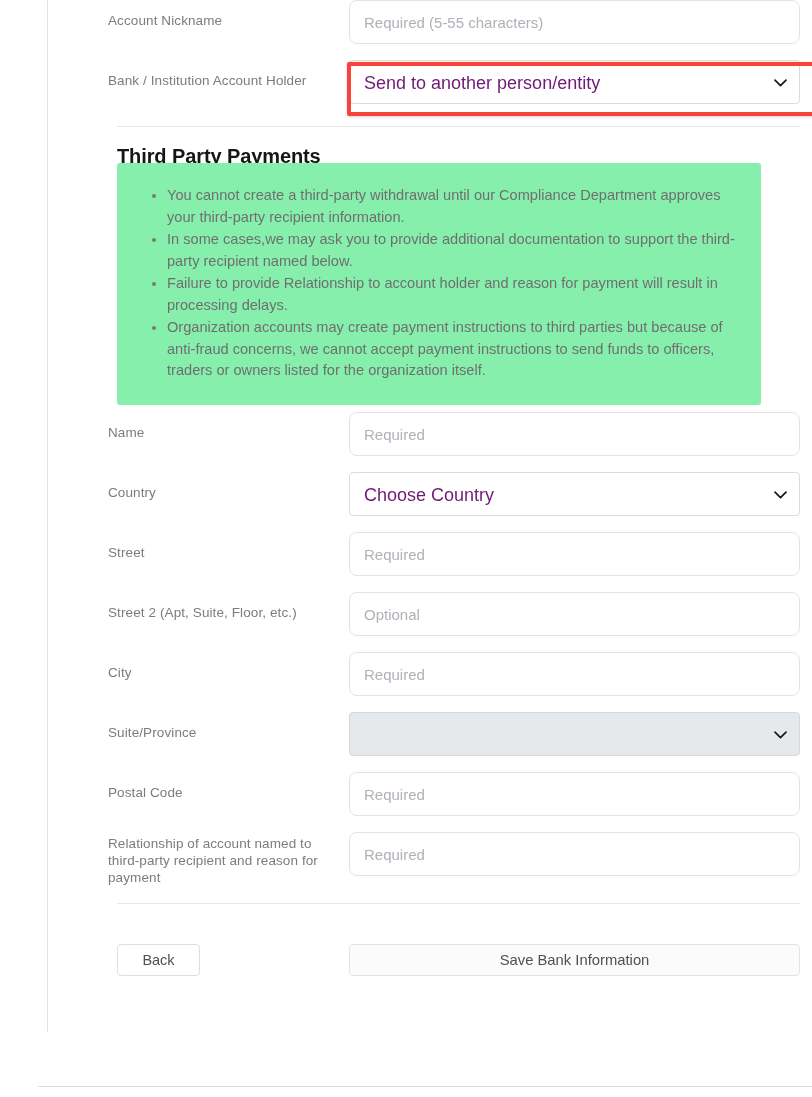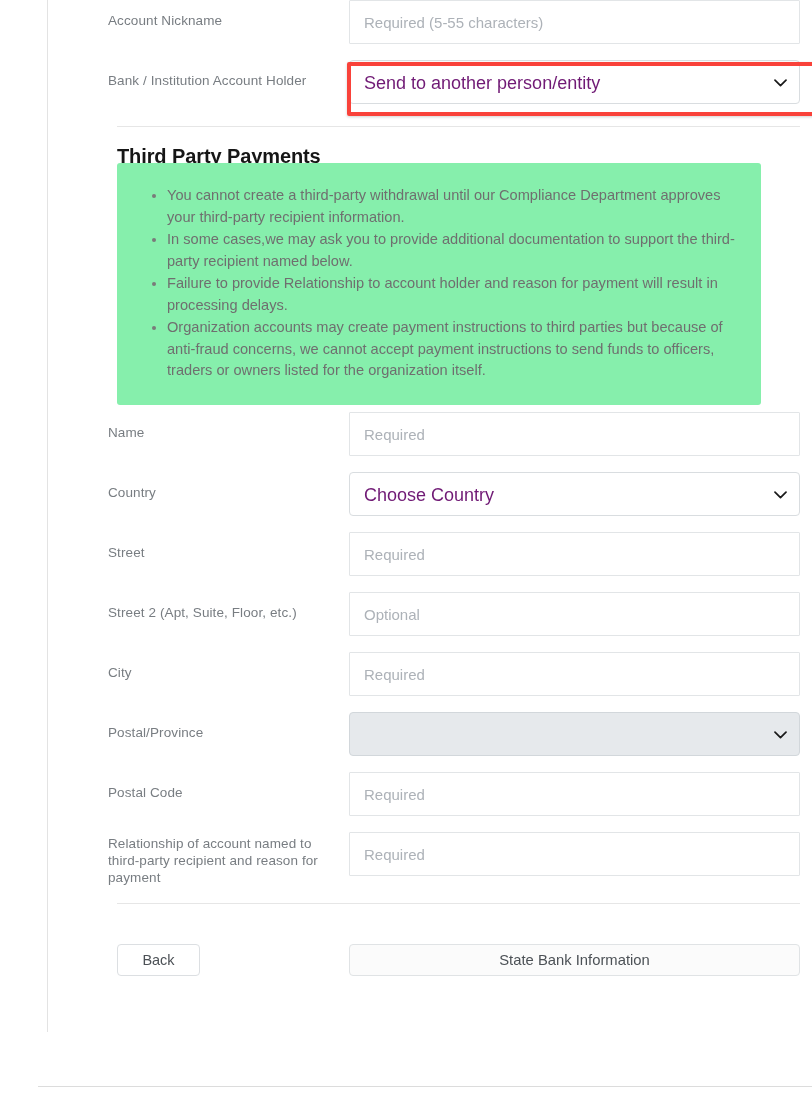--- a/index.html
+++ b/index.html
@@ -63,21 +63,21 @@
     position: absolute;
     left: 241px;
     top: 0;
     width: 451px;
   }
 
   .text-input {
     width: 451px;
     height: 44px;
     border: 1px solid #e2e5e7;
-    border-radius: 1px;
+    border-radius: 8px;
     background: #ffffff;
     font-family: "Liberation Sans", sans-serif;
     font-size: 15px;
     color: #3c4043;
     padding: 0 14px;
     outline: none;
   }
   .text-input::placeholder { color: #adb2b8; }
 
   .select-box {
@@ -300,21 +300,21 @@
       </div>
 
       <div class="form-row" style="top:652px;">
         <div class="form-label">City</div>
         <div class="field-wrap">
           <input class="text-input" type="text" placeholder="Required" style="">
         </div>
       </div>
 
       <div class="form-row" style="top:712px;">
-        <div class="form-label">Postal/Province</div>
+        <div class="form-label">Suite/Province</div>
         <div class="field-wrap">
           <div class="select-box disabled-look">
             <div class="chevron">
               <svg width="13" height="8" viewBox="0 0 13 8">
                 <path d="M1 1.2 L6.5 6.6 L12 1.2" stroke="#1a1a1a" stroke-width="1.7" fill="none" stroke-linecap="round" stroke-linejoin="round"></path>
               </svg>
             </div>
           </div>
         </div>
       </div>
@@ -330,20 +330,20 @@
         <div class="form-label multiline">Relationship of account named to third-party recipient and reason for payment</div>
         <div class="field-wrap">
           <input class="text-input" type="text" placeholder="Required" style="">
         </div>
       </div>
 
       <div class="divider" style="top:903px;"></div>
 
       <div class="form-row" style="top:944px; height:34px;">
         <button id="btn-back">Back</button>
-        <button id="btn-save">State Bank Information</button>
+        <button id="btn-save">Save Bank Information</button>
       </div>
 
     </div>
   </div>
 
   <div id="footer-rule"></div>
 </div>
 
 </body></html>

